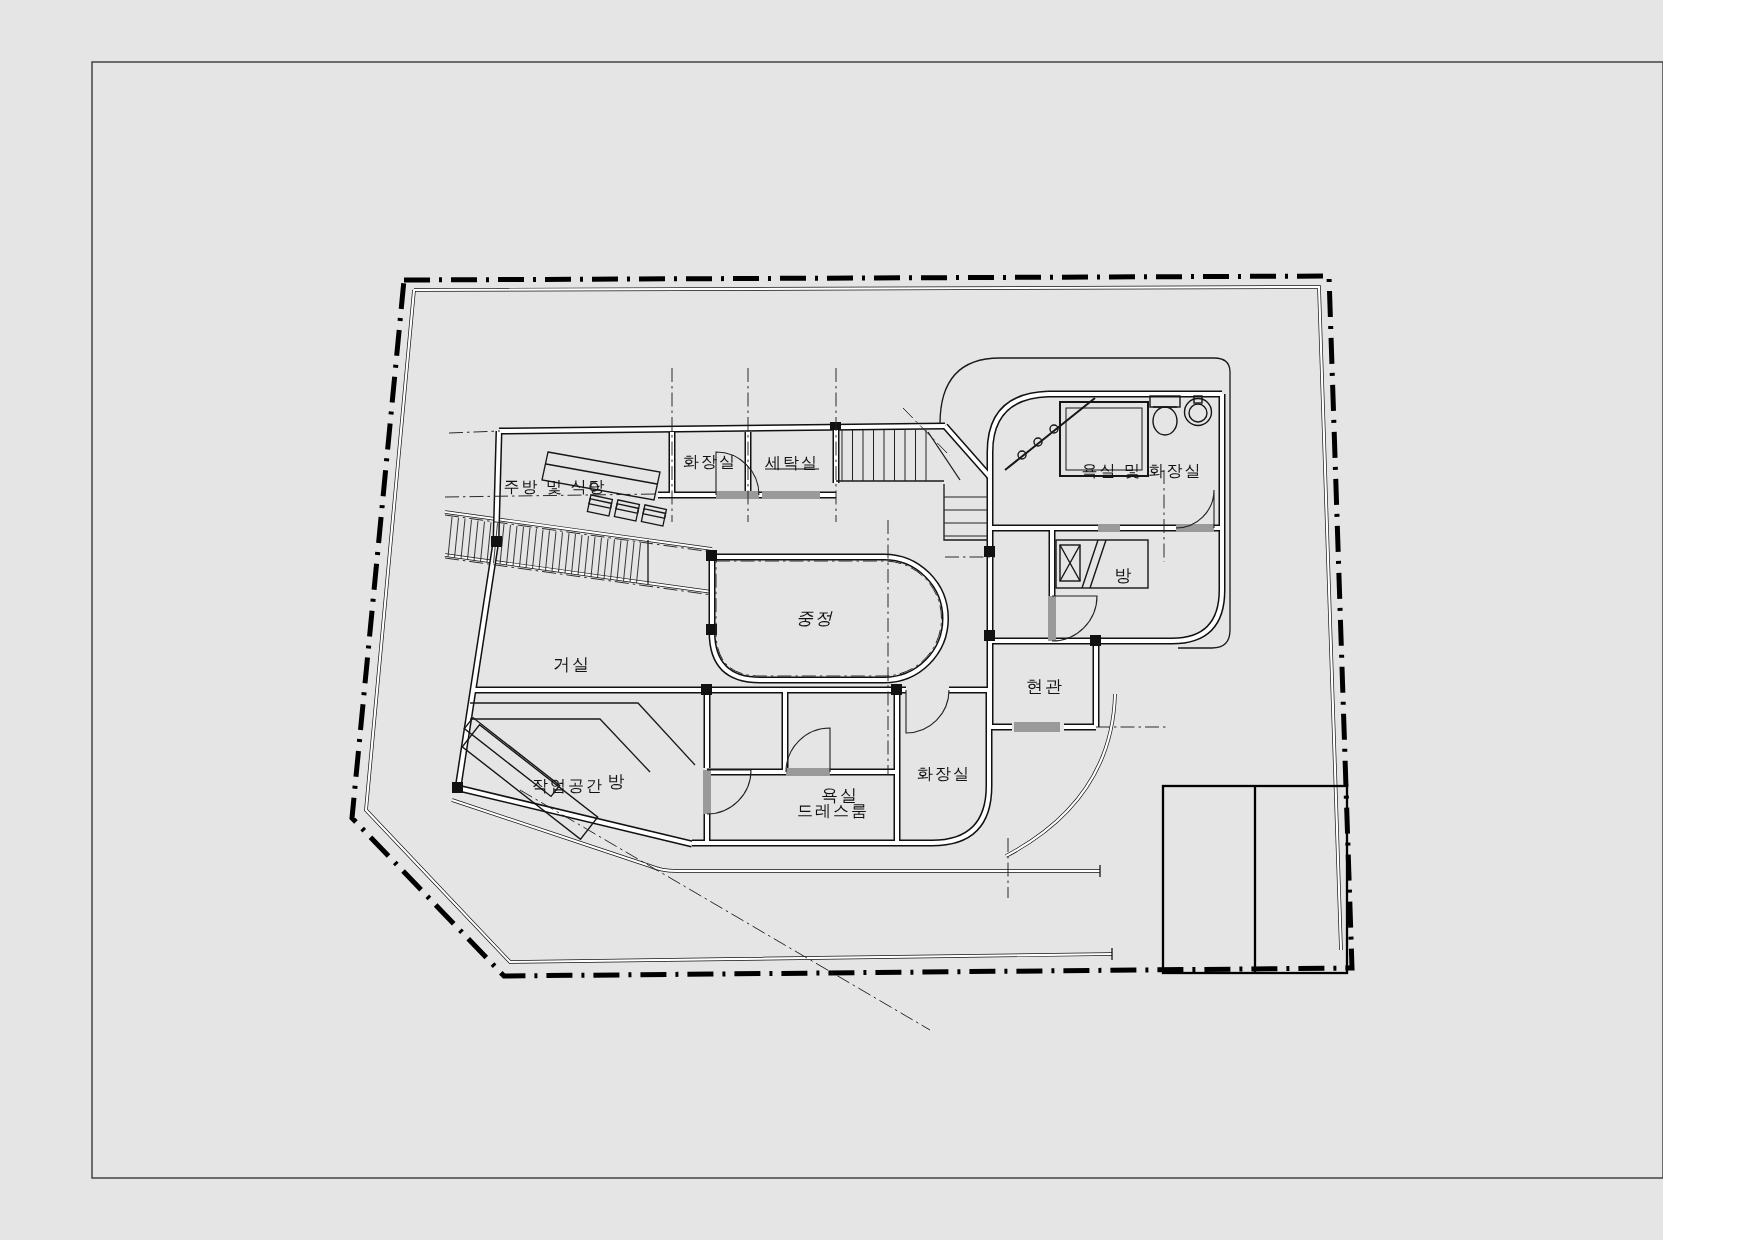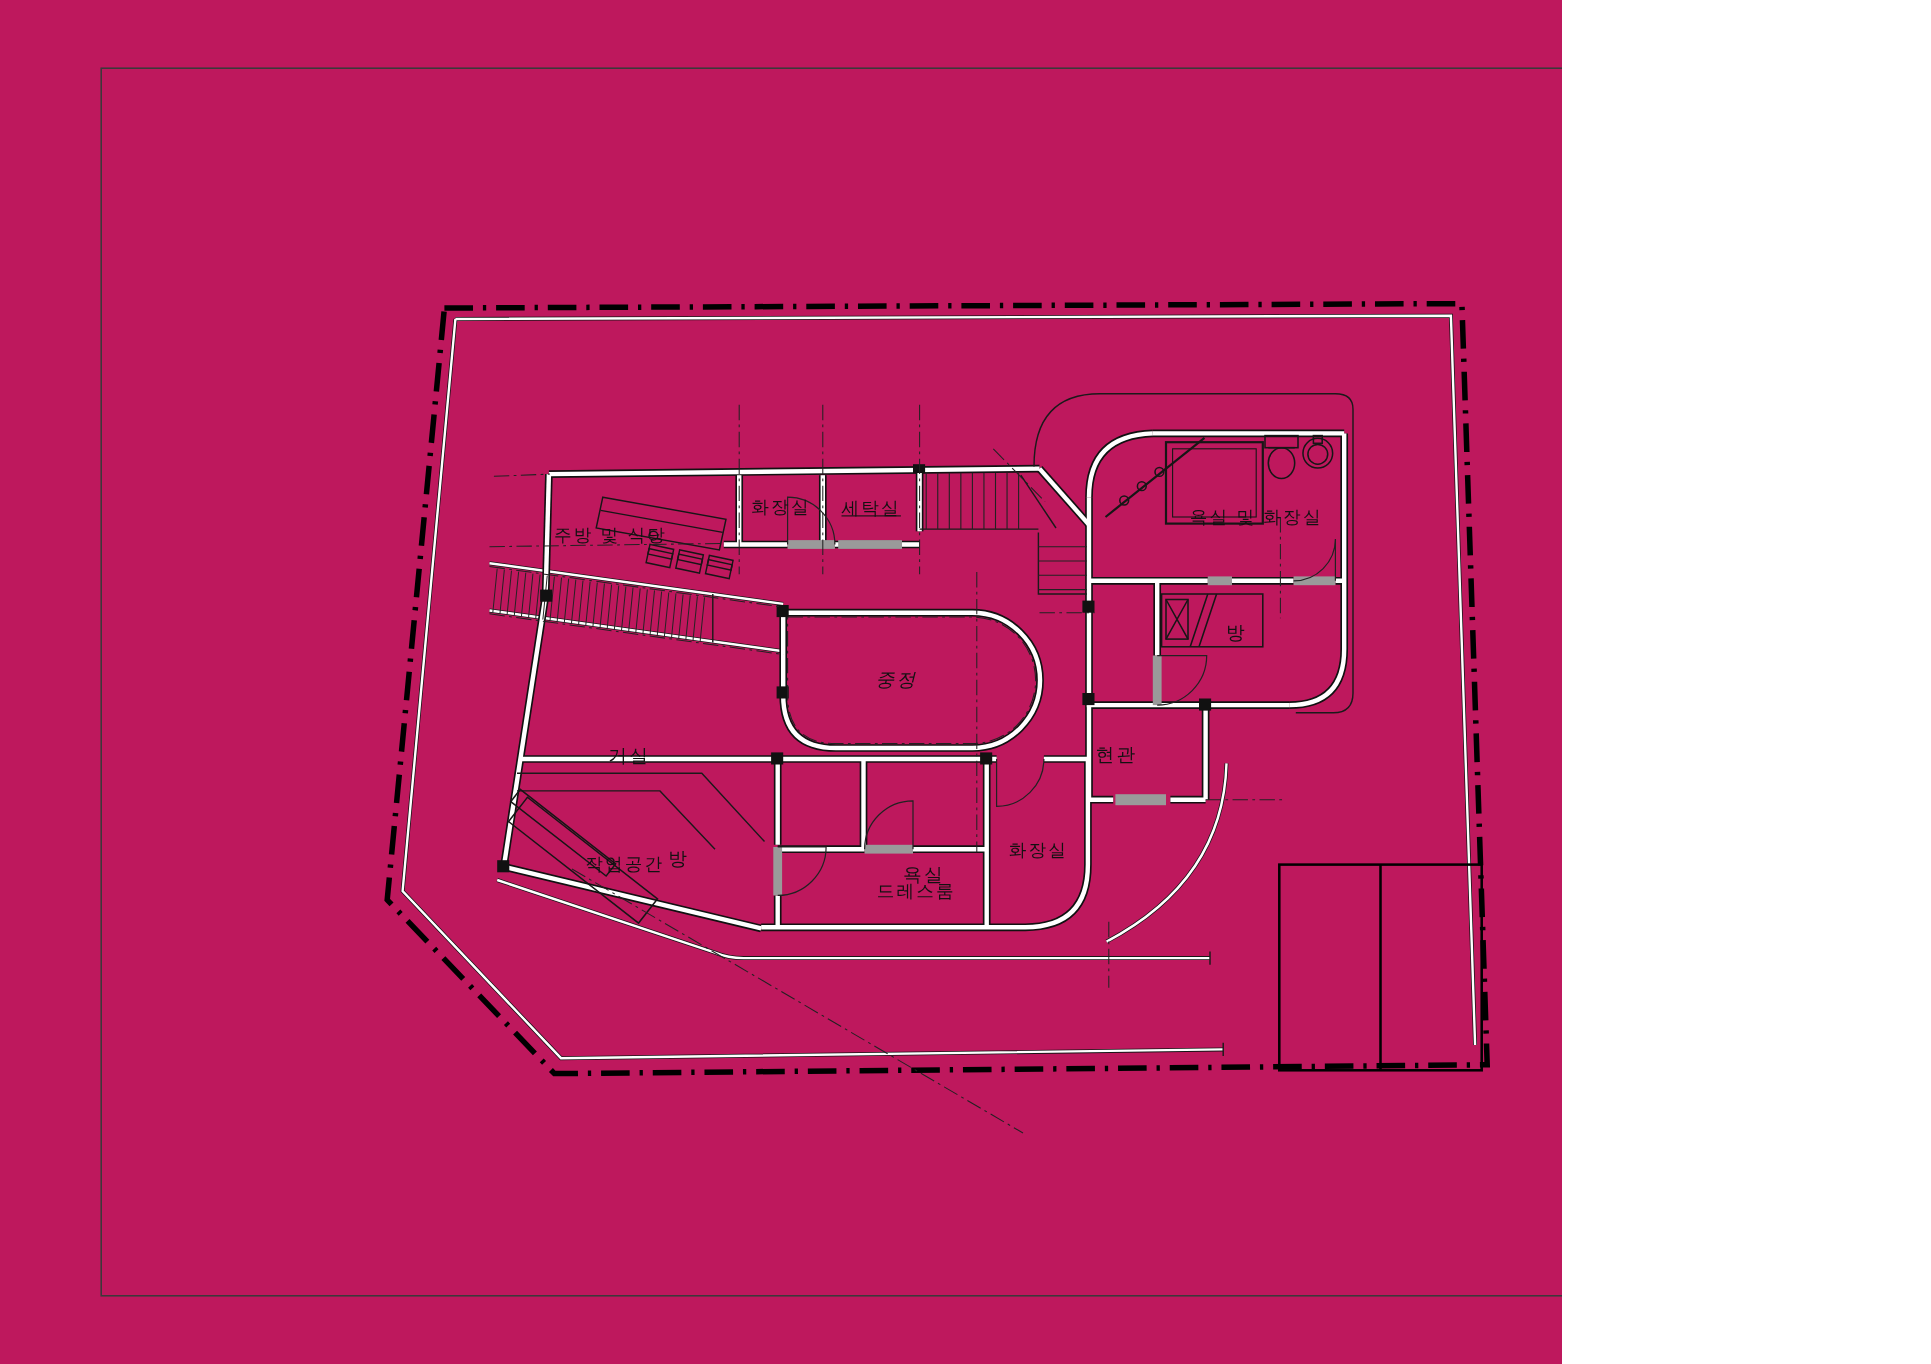--- a/index.html
+++ b/index.html
@@ -1,16 +1,16 @@
 <!DOCTYPE html>
 <html><head>
 <meta charset="utf-8">
 <style>
   html,body{margin:0;padding:0;background:#ffffff;}
-  .stage{position:relative;width:1420px;height:1240px;background:#be185d;overflow:hidden;
+  .stage{position:relative;width:1663px;height:1240px;background:#e5e5e5;overflow:hidden;
          font-family:"Liberation Sans","DejaVu Sans",sans-serif;}
   svg{position:absolute;left:0;top:0;}
   .room-label{position:absolute;transform:translate(-50%,-50%);color:#111;
 mouse              font-size:18px;letter-spacing:2px;white-space:nowrap;font-weight:400;}
   .room-label.small{font-size:17px;}
 </style>
 </head>
 <body>
 
 <div class="stage">
@@ -318,21 +318,21 @@
   </g>
 </svg>
 
 <div id="labels">
       <div class="room-label" style="left: 710px; top: 462px;">화장실</div>
       <div class="room-label" style="left: 792px; top: 463px; text-decoration: underline;">세탁실</div>
       <div class="room-label" style="left: 555px; top: 487px;">주방 및 식당</div>
       <div class="room-label" style="left: 1142px; top: 471px;">욕실 및 화장실</div>
       <div class="room-label small" style="left: 1124px; top: 575px;">방</div>
       <div class="room-label small" style="left: 815px; top: 618px; font-style: italic;">중정</div>
-      <div class="room-label small" style="left: 572px; top: 664px; margin-top: 23px;">거실</div>
-      <div class="room-label small" style="left: 1015px; top: 686px;">현관</div>
+      <div class="room-label small" style="left: 572px; top: 664px;">거실</div>
+      <div class="room-label small" style="left: 1045px; top: 686px;">현관</div>
       <div class="room-label" style="left: 568px; top: 768px; margin-top: 18px;">작업공간</div>
       <div class="room-label small" style="left: 617px; top: 781px;">방</div>
       <div class="room-label small" style="left: 840px; top: 795px;">욕실</div>
       <div class="room-label" style="left: 944px; top: 774px;">화장실</div>
       <div class="room-label" style="left: 833px; top: 811px;">드레스룸</div>
     </div>
 </div>
 
 </body></html>

